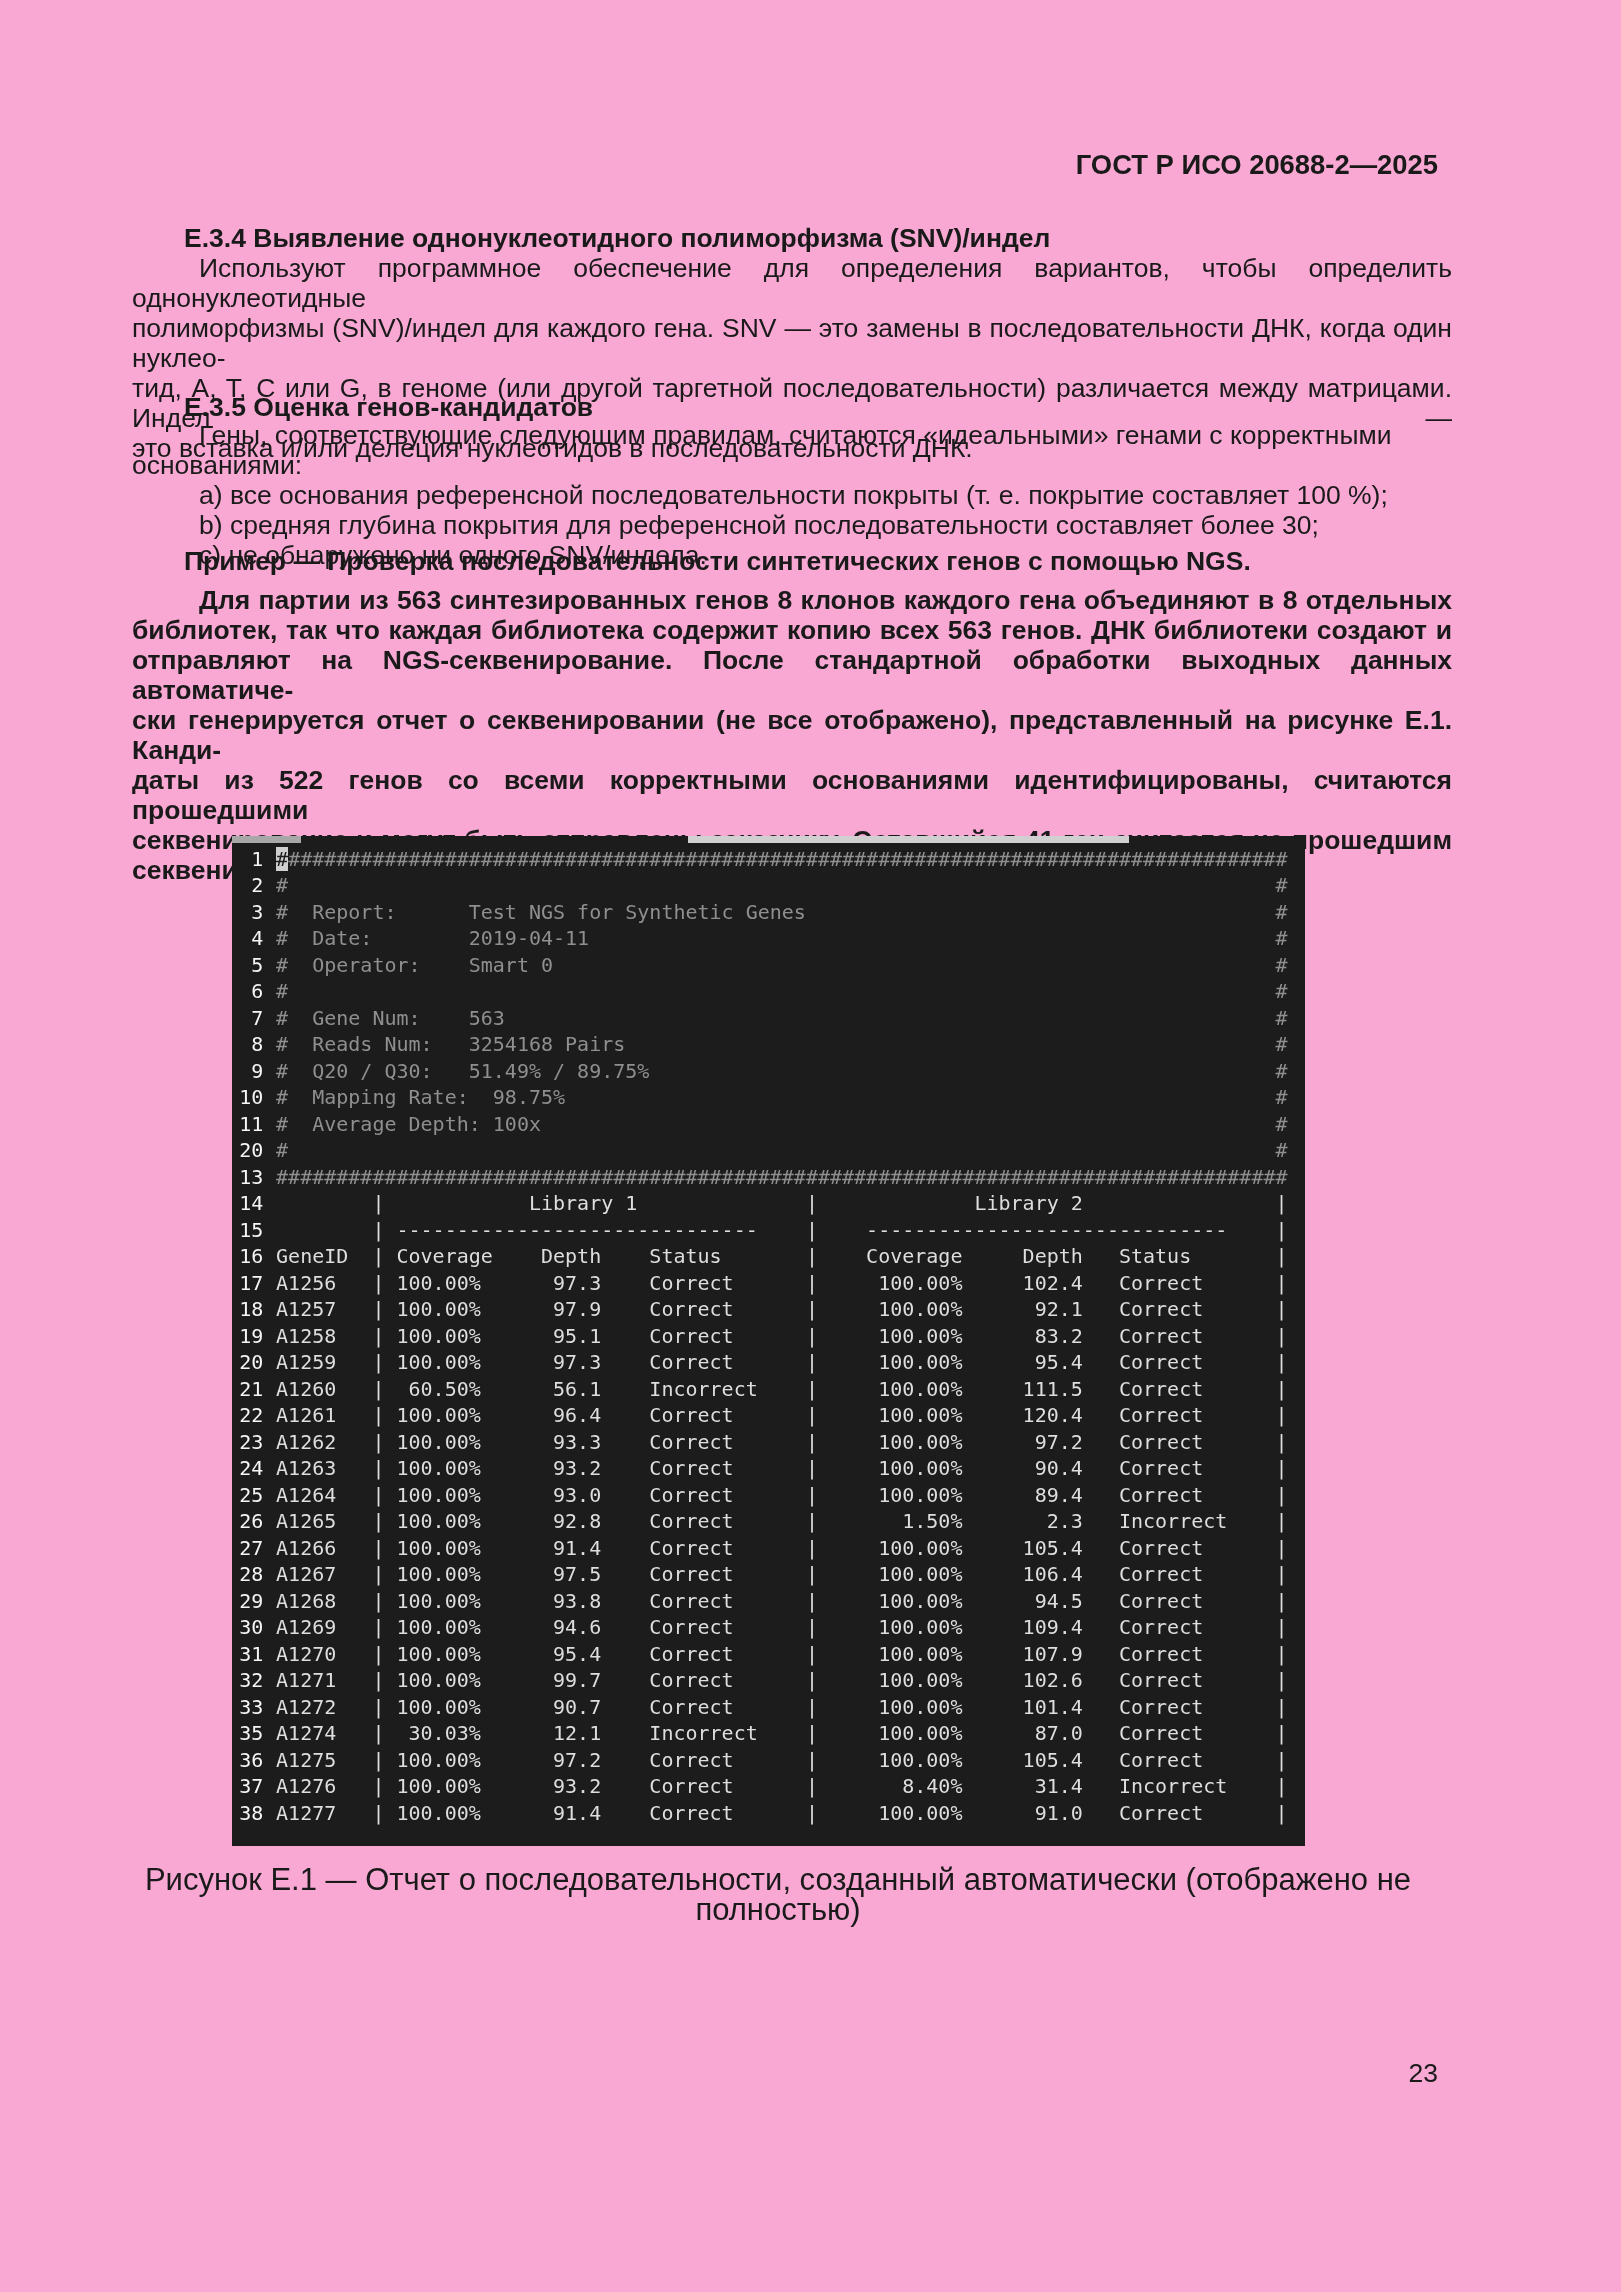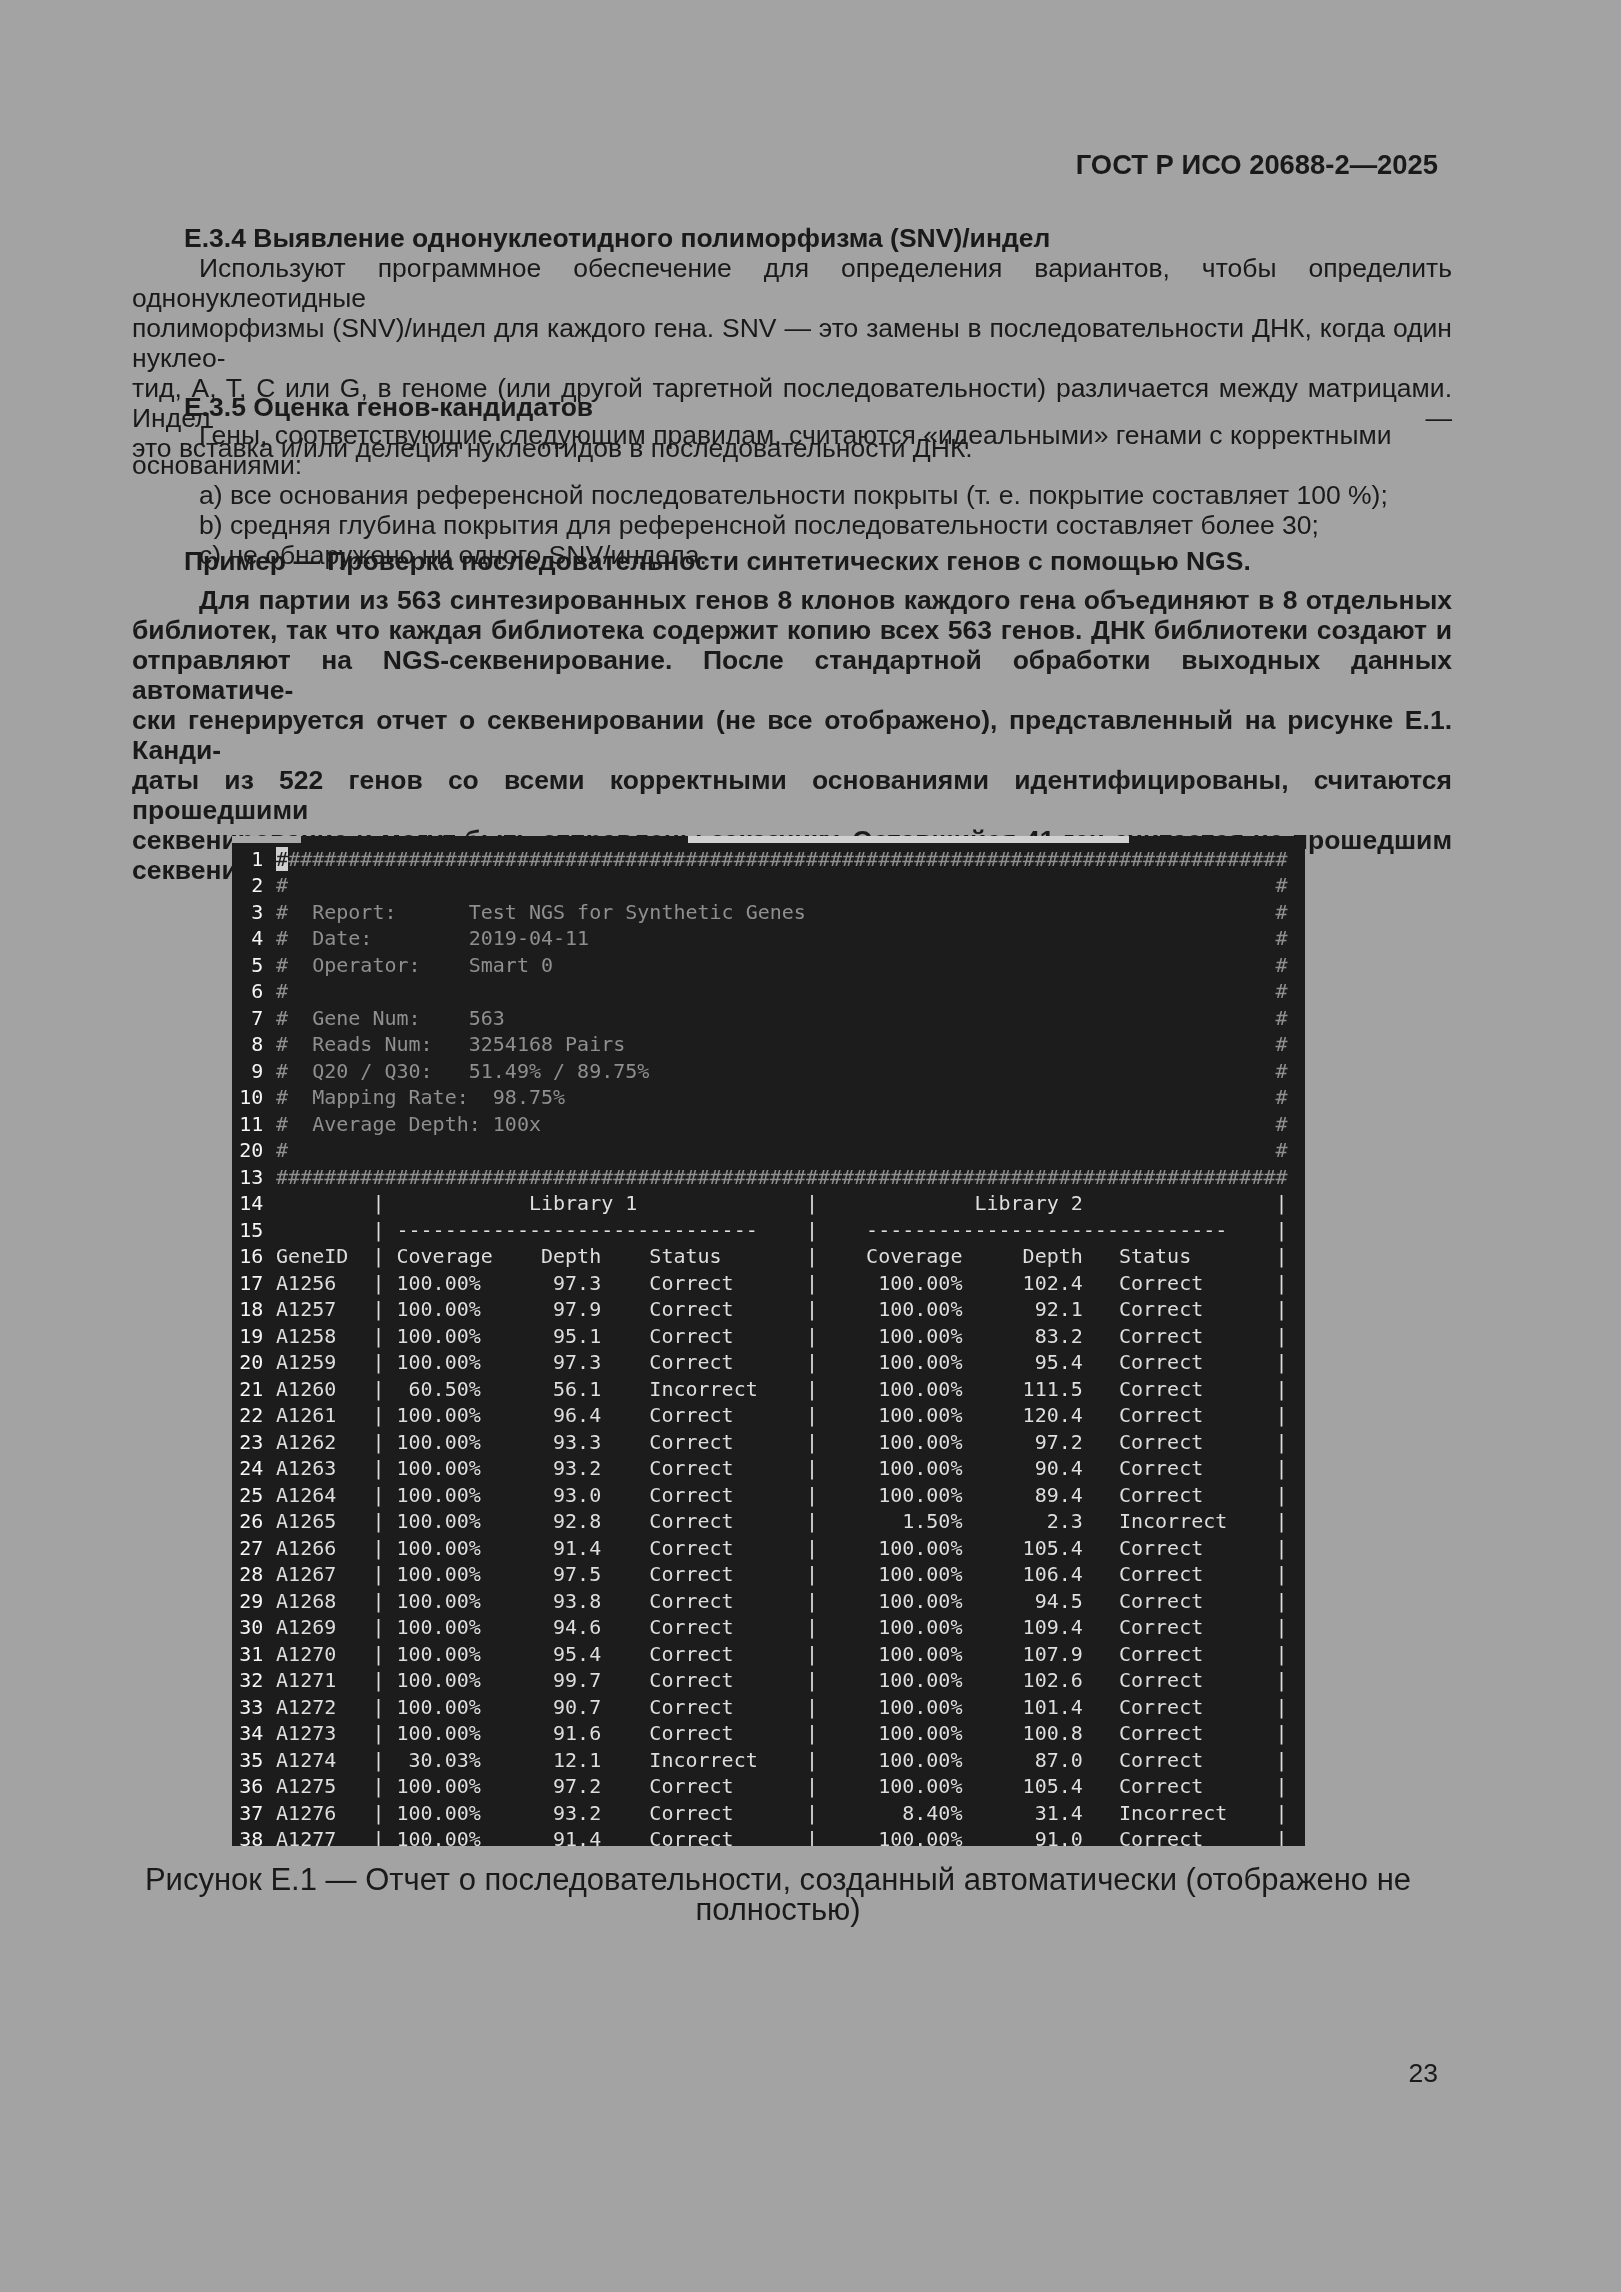--- a/index.html
+++ b/index.html
@@ -1,18 +1,18 @@
 <!DOCTYPE html>
 <html><head>
 <meta charset="utf-8">
 <style>
   html,body { margin:0; padding:0; background:#e8e8e8; }
   .page {
     position:relative; width:1621px; height:2293px; margin:0 auto;
-    background:#a3a3a3; color:#1a1a1a;
+    background:#f9a8d4; color:#1a1a1a;
     font-family:"Liberation Sans", sans-serif;
     overflow:hidden;
   }
   .doc-header {
     position:absolute; top:149px; left:118px; width:1320px;
     text-align:right; font-size:27.4px; font-weight:bold;
   }
   .sec-title {
     position:absolute; left:184px; width:1255px;
     font-size:26.5px; font-weight:bold; line-height:30px;
@@ -126,21 +126,20 @@
         <div class="trow"><span class="ln">24</span><span class="tx tbl">A1263   | 100.00%      93.2    Correct      |     100.00%      90.4   Correct      |</span></div>
         <div class="trow"><span class="ln">25</span><span class="tx tbl">A1264   | 100.00%      93.0    Correct      |     100.00%      89.4   Correct      |</span></div>
         <div class="trow"><span class="ln">26</span><span class="tx tbl">A1265   | 100.00%      92.8    Correct      |       1.50%       2.3   Incorrect    |</span></div>
         <div class="trow"><span class="ln">27</span><span class="tx tbl">A1266   | 100.00%      91.4    Correct      |     100.00%     105.4   Correct      |</span></div>
         <div class="trow"><span class="ln">28</span><span class="tx tbl">A1267   | 100.00%      97.5    Correct      |     100.00%     106.4   Correct      |</span></div>
         <div class="trow"><span class="ln">29</span><span class="tx tbl">A1268   | 100.00%      93.8    Correct      |     100.00%      94.5   Correct      |</span></div>
         <div class="trow"><span class="ln">30</span><span class="tx tbl">A1269   | 100.00%      94.6    Correct      |     100.00%     109.4   Correct      |</span></div>
         <div class="trow"><span class="ln">31</span><span class="tx tbl">A1270   | 100.00%      95.4    Correct      |     100.00%     107.9   Correct      |</span></div>
         <div class="trow"><span class="ln">32</span><span class="tx tbl">A1271   | 100.00%      99.7    Correct      |     100.00%     102.6   Correct      |</span></div>
         <div class="trow"><span class="ln">33</span><span class="tx tbl">A1272   | 100.00%      90.7    Correct      |     100.00%     101.4   Correct      |</span></div>
-        <div class="trow"><span class="ln">34</span><span class="tx tbl">A1273   | 100.00%      91.6    Correct      |     100.00%     100.8   Correct      |</span></div>
         <div class="trow"><span class="ln">35</span><span class="tx tbl">A1274   |  30.03%      12.1    Incorrect    |     100.00%      87.0   Correct      |</span></div>
         <div class="trow"><span class="ln">36</span><span class="tx tbl">A1275   | 100.00%      97.2    Correct      |     100.00%     105.4   Correct      |</span></div>
         <div class="trow"><span class="ln">37</span><span class="tx tbl">A1276   | 100.00%      93.2    Correct      |       8.40%      31.4   Incorrect    |</span></div>
         <div class="trow"><span class="ln">38</span><span class="tx tbl">A1277   | 100.00%      91.4    Correct      |     100.00%      91.0   Correct      |</span></div>
       </div>
   </div>
 
   <div class="fig-caption">Рисунок Е.1 — Отчет о последовательности, созданный автоматически (отображено не полностью)</div>
 
   <div class="page-num">23</div>

